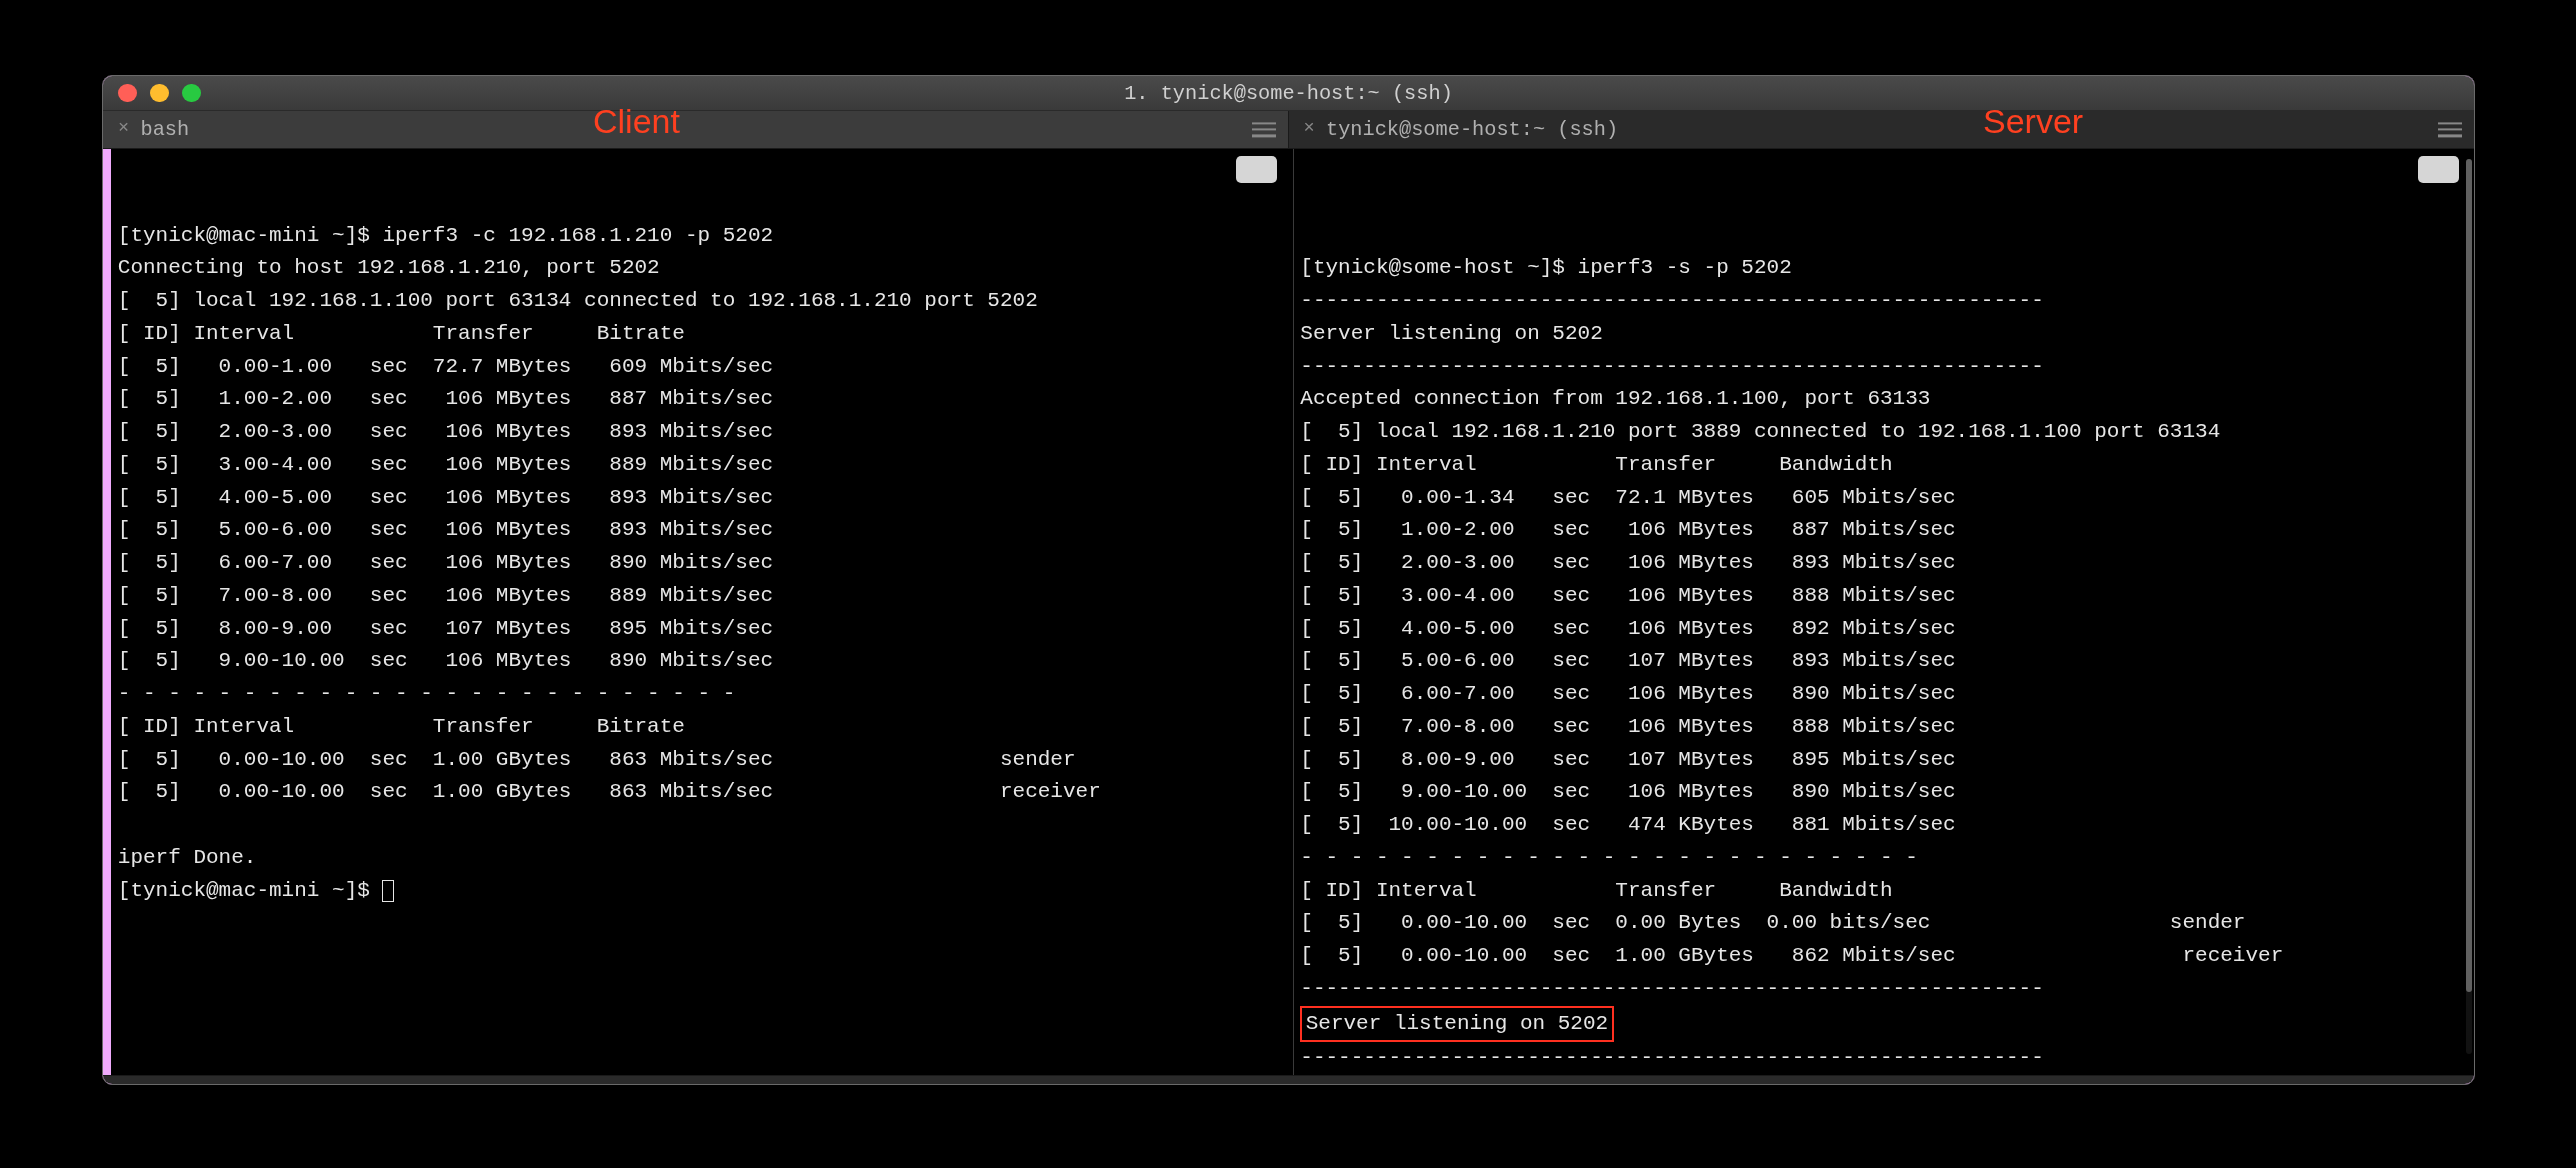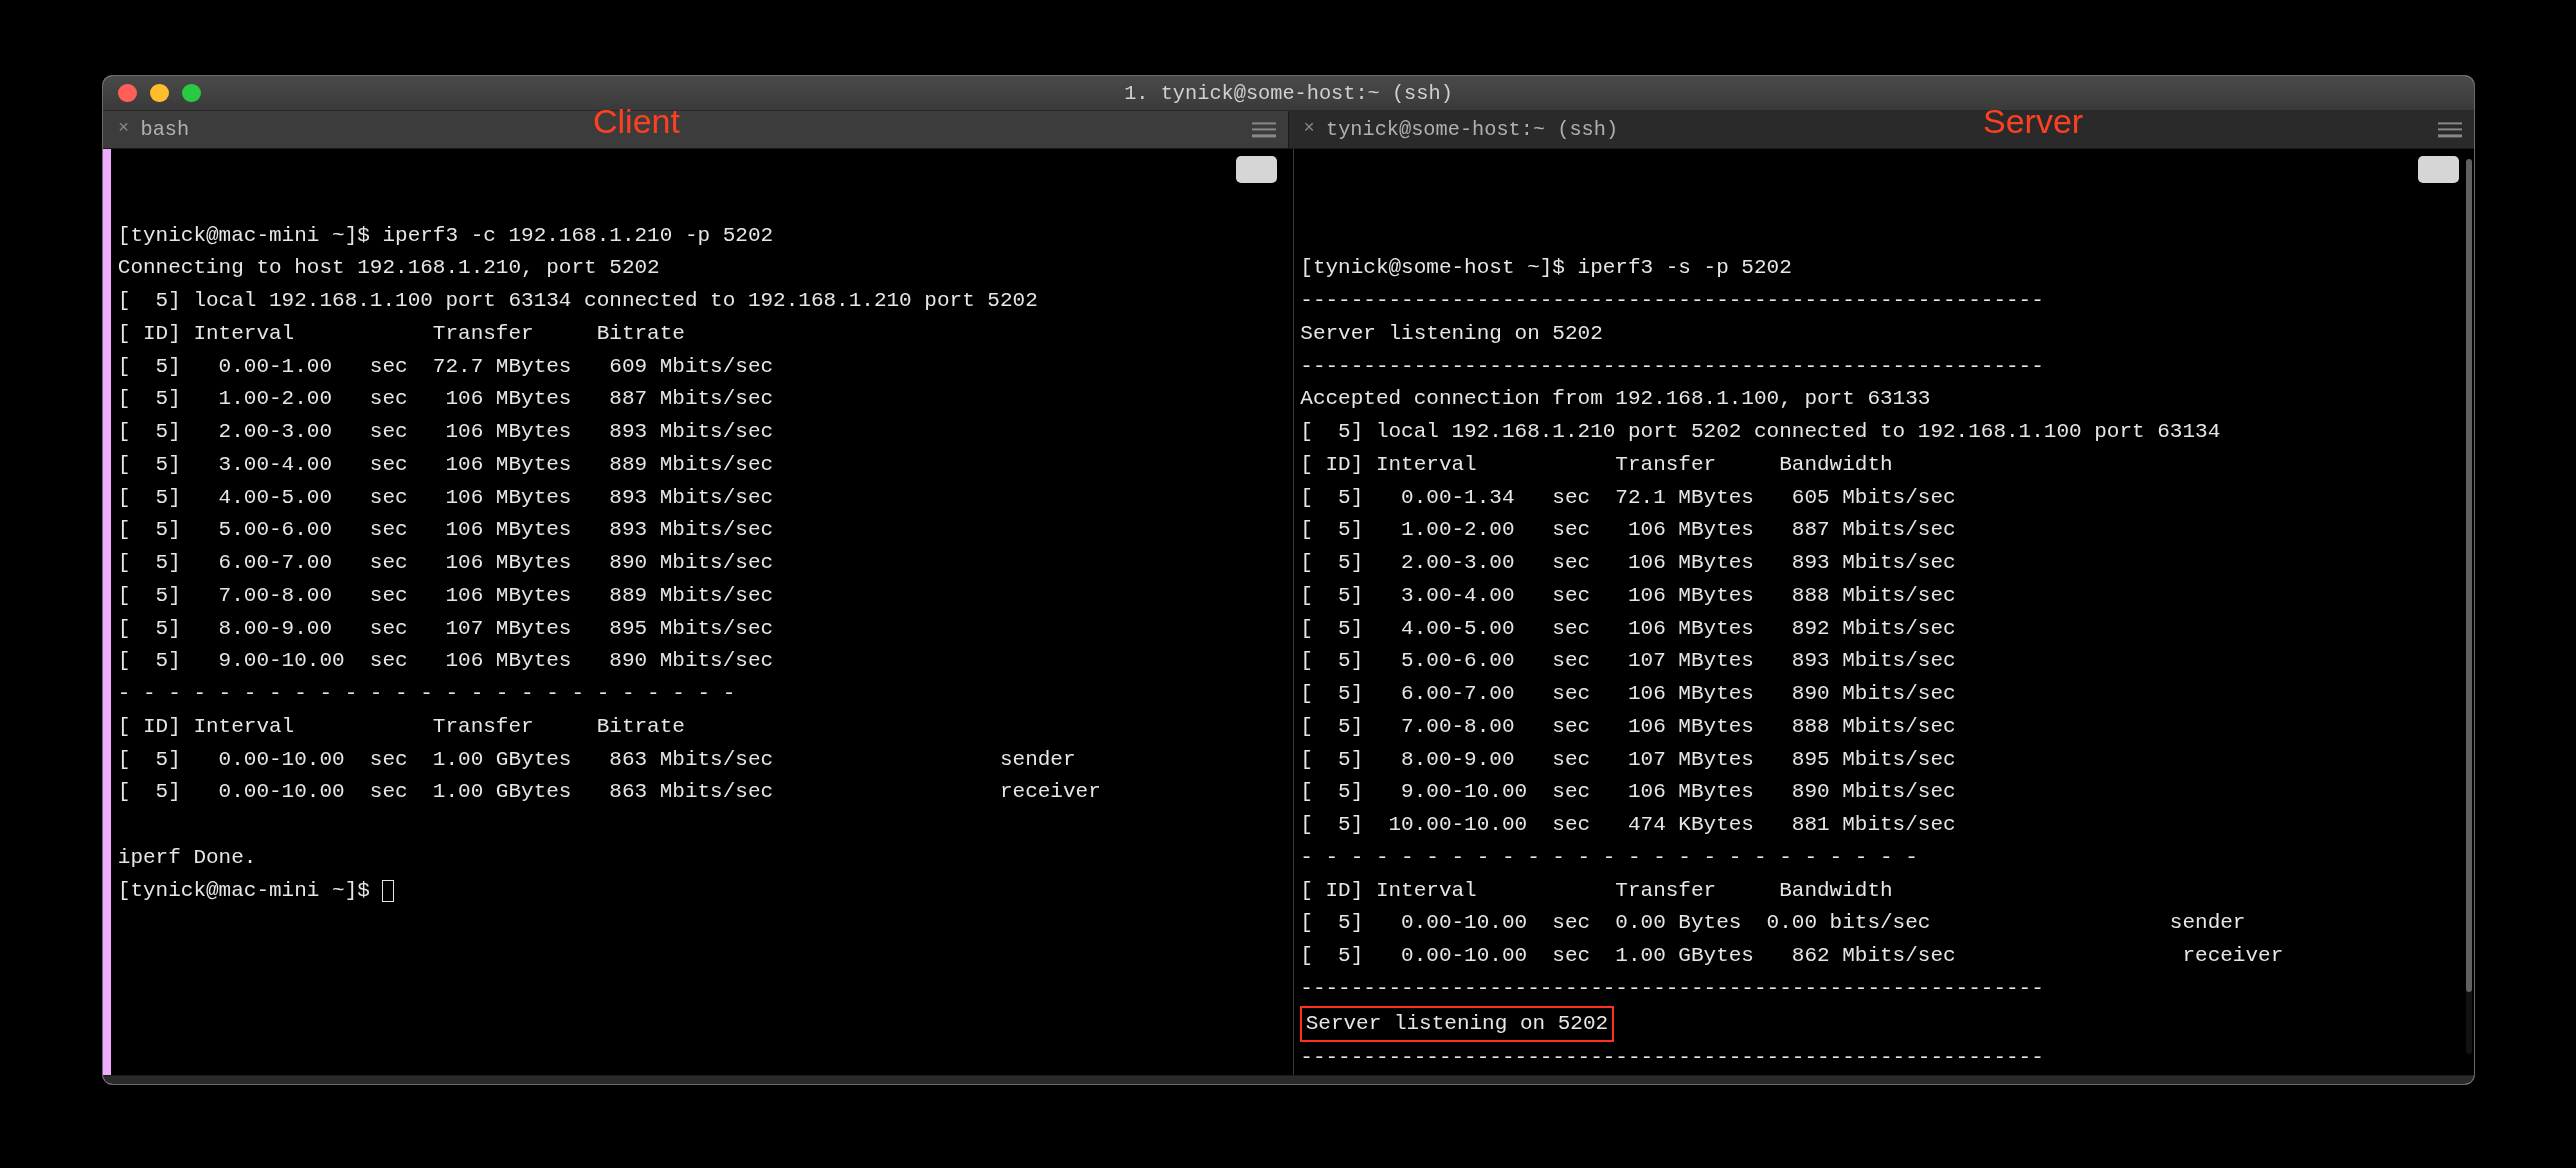--- a/index.html
+++ b/index.html
@@ -236,21 +236,21 @@
     </div>
 
     <div class="pane right">
       <div class="scroll-indicator"></div>
       <div class="vscroll"><div class="vscroll-thumb"></div></div>
 <span>[tynick@some-host ~]$ iperf3 -s -p 5202</span>
 <span>-----------------------------------------------------------</span>
 <span>Server listening on 5202</span>
 <span>-----------------------------------------------------------</span>
 <span>Accepted connection from 192.168.1.100, port 63133</span>
-<span>[  5] local 192.168.1.210 port 5202 connected to 192.168.1.100 port 63134</span>
+<span>[  5] local 192.168.1.210 port 3889 connected to 192.168.1.100 port 63134</span>
 <span>[ ID] Interval           Transfer     Bandwidth</span>
 <span>[  5]   0.00-1.34   sec  72.1 MBytes   605 Mbits/sec</span>
 <span>[  5]   1.00-2.00   sec   106 MBytes   887 Mbits/sec</span>
 <span>[  5]   2.00-3.00   sec   106 MBytes   893 Mbits/sec</span>
 <span>[  5]   3.00-4.00   sec   106 MBytes   888 Mbits/sec</span>
 <span>[  5]   4.00-5.00   sec   106 MBytes   892 Mbits/sec</span>
 <span>[  5]   5.00-6.00   sec   107 MBytes   893 Mbits/sec</span>
 <span>[  5]   6.00-7.00   sec   106 MBytes   890 Mbits/sec</span>
 <span>[  5]   7.00-8.00   sec   106 MBytes   888 Mbits/sec</span>
 <span>[  5]   8.00-9.00   sec   107 MBytes   895 Mbits/sec</span>

